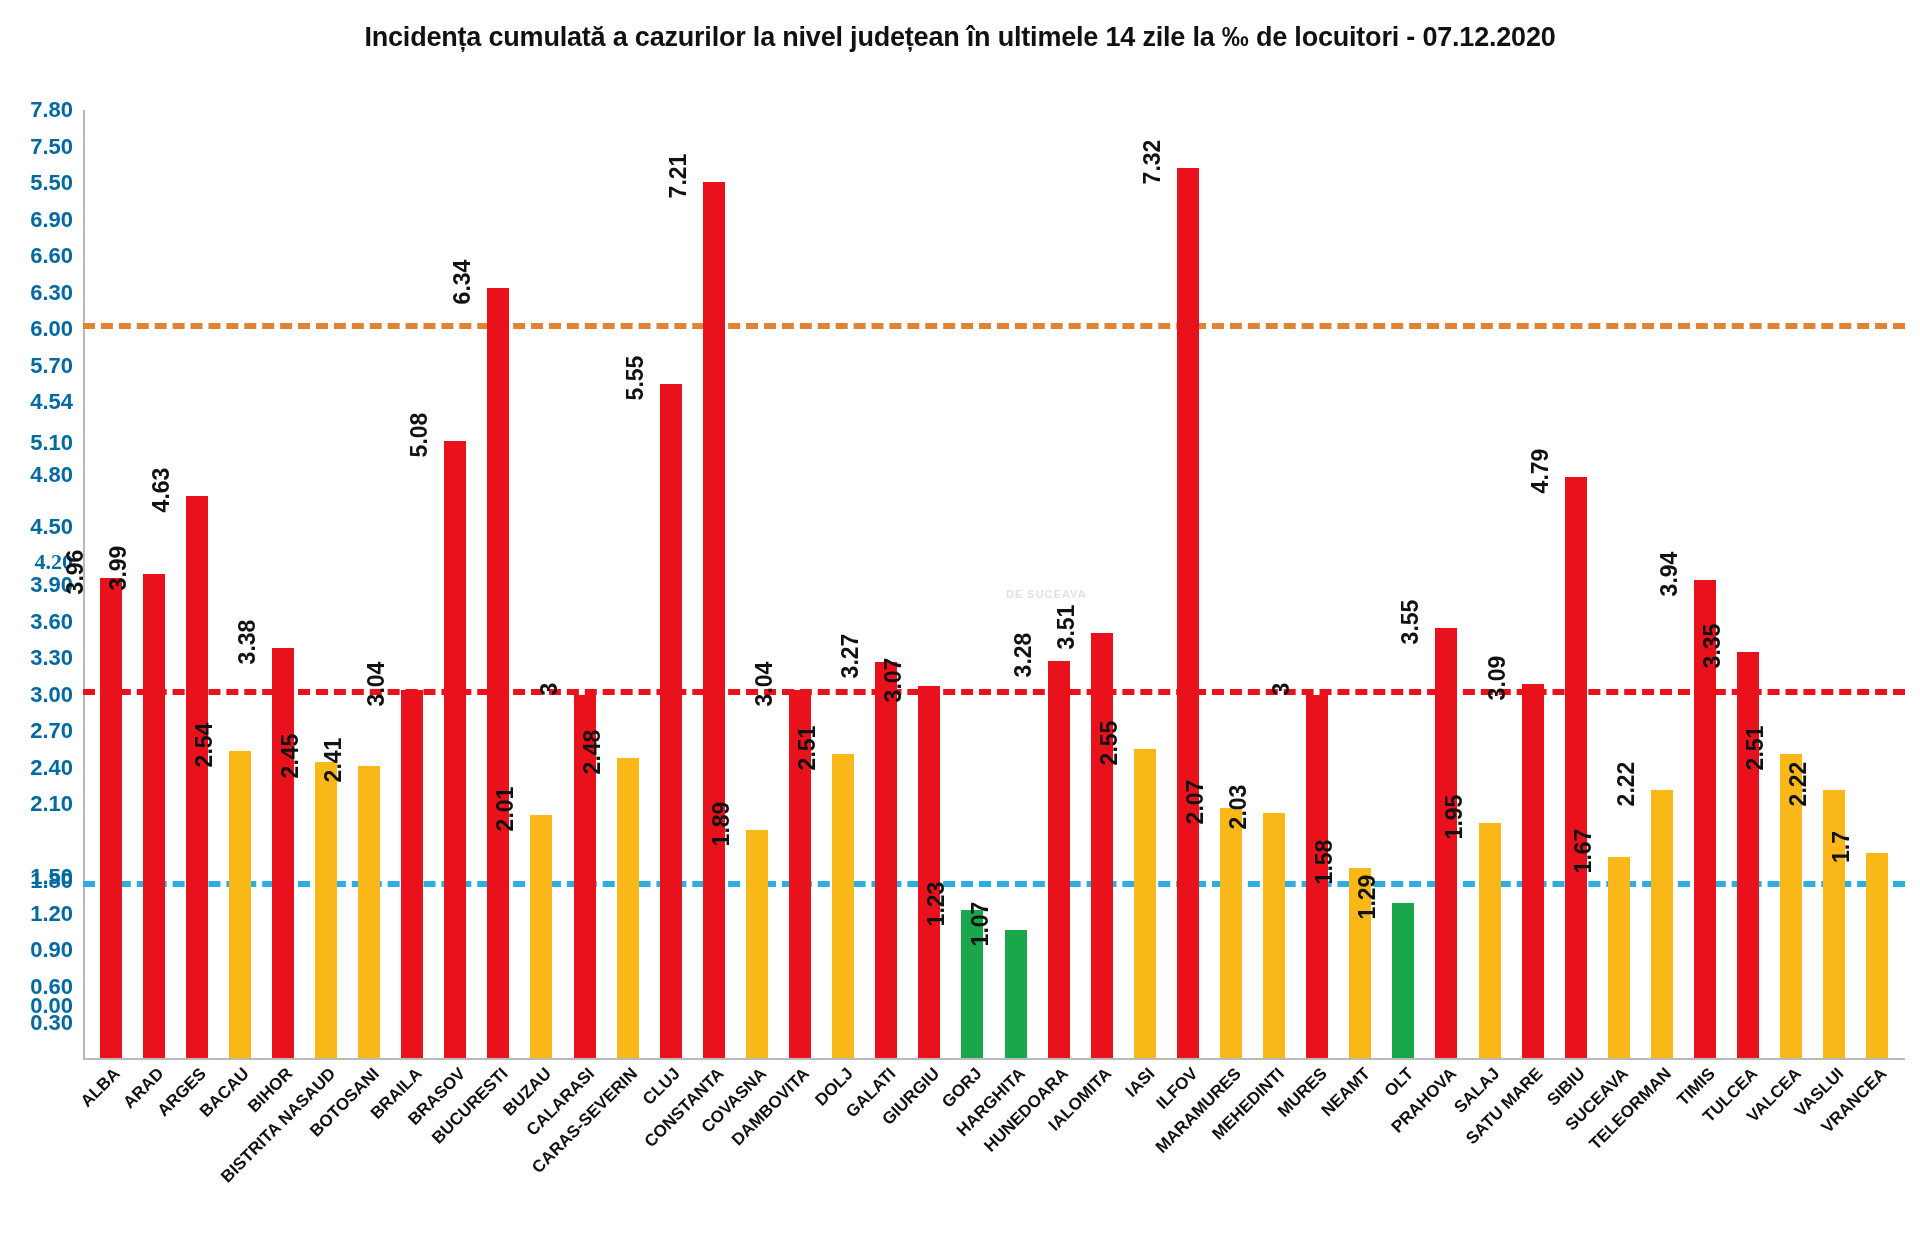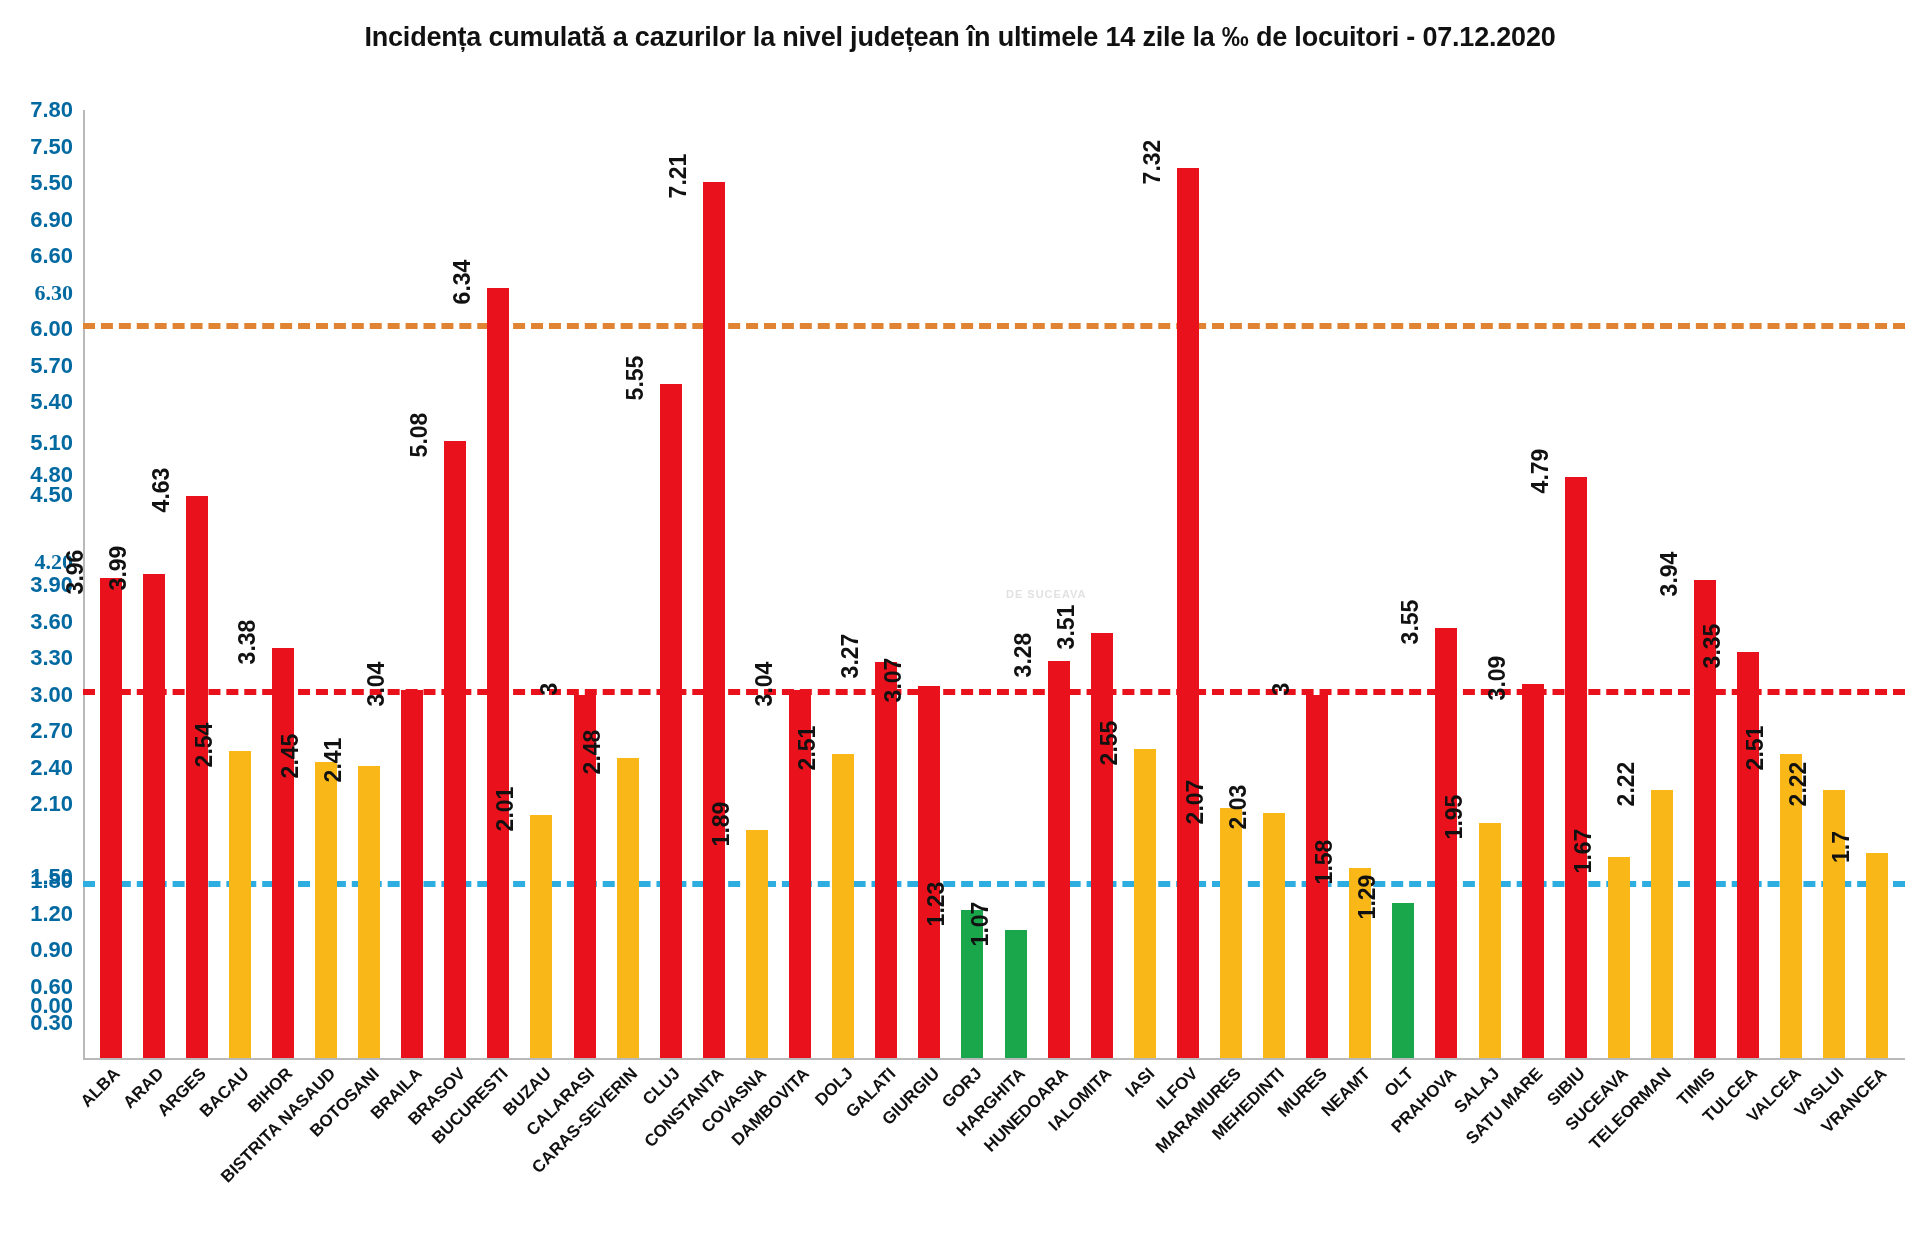--- a/index.html
+++ b/index.html
@@ -178,27 +178,27 @@
       <div class="y-tick-label" style="top: 767.308px;">1.50</div>
       <div class="y-tick-label" style="top: 771px;">1.80</div>
       <div class="y-tick-label" style="top: 694.231px;">2.10</div>
       <div class="y-tick-label" style="top: 657.692px;">2.40</div>
       <div class="y-tick-label" style="top: 621.154px;">2.70</div>
       <div class="y-tick-label" style="top: 584.615px;">3.00</div>
       <div class="y-tick-label" style="top: 548.077px;">3.30</div>
       <div class="y-tick-label" style="top: 511.538px;">3.60</div>
       <div class="y-tick-label" style="top: 475px;">3.90</div>
       <div class="y-tick-label" style="top: 452px; font-family: Liberation Serif, serif;">4.20</div>
-      <div class="y-tick-label" style="top: 385px;">4.50</div>
+      <div class="y-tick-label" style="top: 417px;">4.50</div>
       <div class="y-tick-label" style="top: 365.385px;">4.80</div>
       <div class="y-tick-label" style="top: 333px; text-align: right;">5.10</div>
-      <div class="y-tick-label" style="top: 292.308px;">5.40</div>
+      <div class="y-tick-label" style="top: 292.308px;">4.54</div>
       <div class="y-tick-label" style="top: 255.769px;">5.70</div>
       <div class="y-tick-label" style="top: 219.231px;">6.00</div>
-      <div class="y-tick-label" style="top: 182.692px; font-family: Liberation Serif, serif;">6.30</div>
+      <div class="y-tick-label" style="top: 182.692px;">6.30</div>
       <div class="y-tick-label" style="top: 146.154px;">6.60</div>
       <div class="y-tick-label" style="top: 109.615px;">6.90</div>
       <div class="y-tick-label" style="top: 73.0769px;">5.50</div>
       <div class="y-tick-label" style="top: 36.5385px;">7.50</div>
       <div class="y-tick-label" style="top: 0px;">7.80</div>
     </div>
   <div id="y-axis-line"></div>
 
   <div id="plot-area">
     <div id="thresholds">

